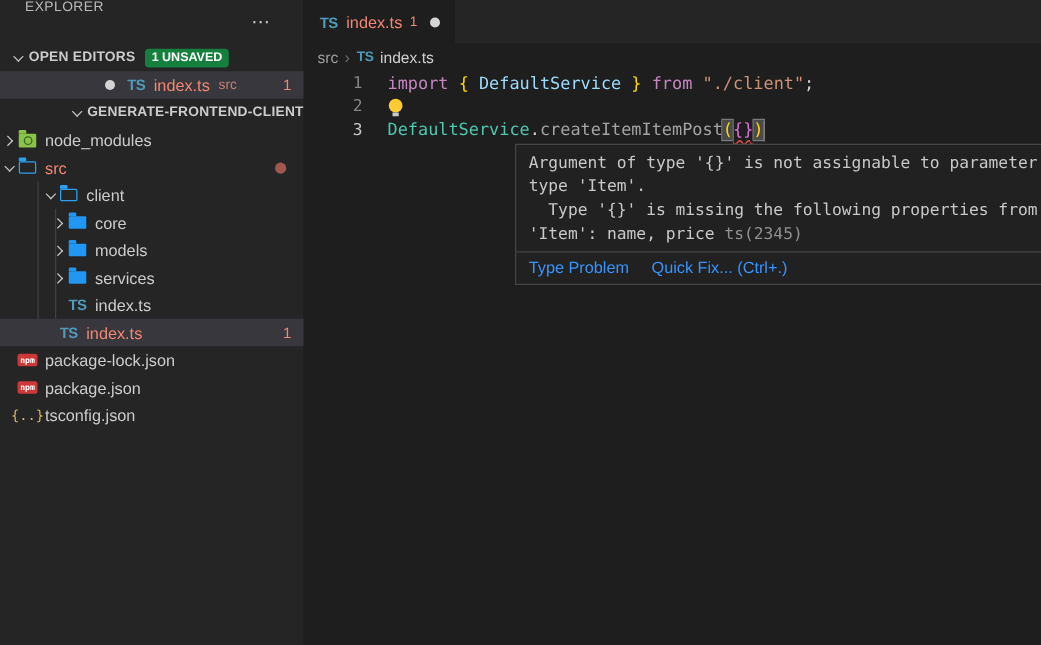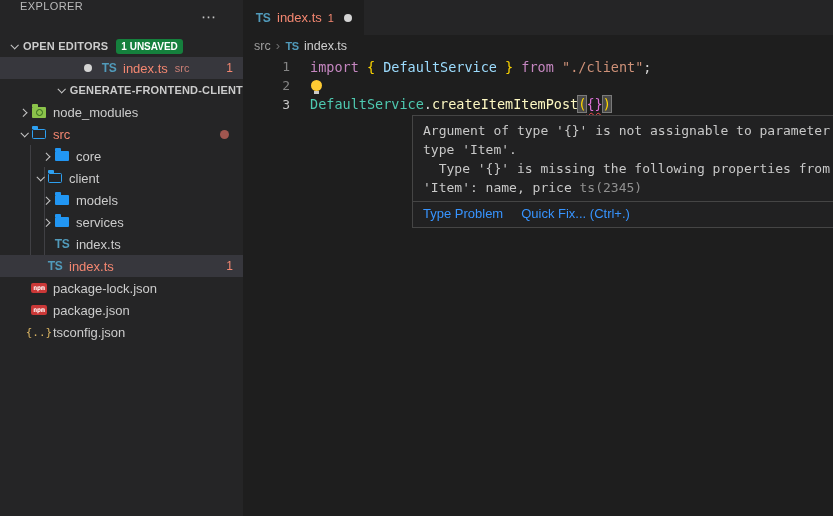--- a/index.html
+++ b/index.html
@@ -39,21 +39,21 @@
   .folder-node { width:14px; height:11px; background:#8bc34a; border-radius:1px; position:relative; }
   .folder-node::before { content:''; position:absolute; top:-3px; left:0; width:6px; height:3px; background:#8bc34a; border-radius:1px 1px 0 0; }
   .folder-node::after { content:''; position:absolute; top:2px; left:4px; width:5px; height:5px; border:1.4px solid #33691e; border-radius:50%; }
   .npm-glyph { background:#cb3837; color:#ffffff; font-size:6.5px; font-weight:bold; padding:2px 2px; border-radius:2px; line-height:1; font-family:"DejaVu Sans Mono", monospace; }
   .config-glyph { color:#d8b362; font-size:11px; font-family:"DejaVu Sans Mono", monospace; }
 
   .err-text { color:#f48771; }
   .desc-text { color:#c97f76; font-size:11px; margin-left:7px; }
   .indent-guide { position:absolute; width:1px; background:#404044; }
 
-  .pad-l1 { padding-left:17px; }
+  .pad-l1 { }
   .pad-l2 { padding-left:33px; }
   .pad-l3 { padding-left:40px; }
   .oe-item { padding-left:84px; }
   .oe-item .dirty-dot { margin-right:9px; }
 
   
   .editor-region { position:absolute; left:243px; top:0; width:590px; height:516px; background:#1e1e1e; }
   .tabbar { position:absolute; left:0; top:0; width:590px; height:35px; background:#252526; display:flex; }
   .tab { height:35px; background:#1e1e1e; display:flex; align-items:center; padding:0 12px; gap:6px; cursor:pointer; }
   .tab-file { color:#f48771; font-size:13px; }
@@ -69,21 +69,21 @@
   .code-row { height:19px; display:flex; align-items:center; }
   .gutter { width:47px; text-align:right; color:#858585; font-size:13px; flex:none; }
   .gutter.active { color:#c6c6c6; }
   .code-content { margin-left:20px; white-space:pre; color:#d4d4d4; }
 
   .tok-kw { color:#c586c0; }
   .tok-brace1 { color:#ffd700; }
   .tok-entity { color:#9cdcfe; }
   .tok-str { color:#ce9178; }
   .tok-class { color:#4ec9b0; }
-  .tok-fn { color:#fef9c3; }
+  .tok-fn { color:#a3a3a3; }
   .tok-paren { color:#ffd700; background:#4a4a4a; outline:1px solid #7a7a7a; }
   .tok-arg { color:#da70d6; text-decoration:underline; text-decoration-style:wavy; text-decoration-color:#f14c4c; text-decoration-thickness:1px; text-underline-offset:3px; }
   .cursor { display:inline-block; width:1.5px; height:16px; background:#dcdcdc; vertical-align:middle; }
 
   .bulb { width:11px; height:11px; border-radius:50%; background:#ffcb33; position:relative; margin-left:1px; cursor:pointer; }
   .bulb::after { content:''; position:absolute; bottom:-3px; left:3px; width:5px; height:3px; background:#c9c9c9; }
 
   
   .hover-widget { position:absolute; left:412px; top:115px; width:470px; background:#212122; border:1px solid #454545; z-index:5; }
   .hover-body { padding:5px 10px 4px 10px; font-family:"DejaVu Sans Mono", monospace; font-size:13px; color:#c8c8c8; }
@@ -147,38 +147,38 @@
         <span class="chev-box">
             <span class="chev down"></span>
           </span>
         <span class="icon-box">
             <span class="folder-open"></span>
           </span>
         <span class="err-text">src</span>
         <span class="mod-dot"></span>
       </div>
 
+      <div class="row pad-l2">
+        <span class="chev-box">
+            <span class="chev down"></span>
+          </span>
+        <span class="icon-box">
+            <span class="folder-open"></span>
+          </span>
+        <span>client</span>
+      </div>
+
       <div class="row pad-l3">
         <span class="chev-box">
             <span class="chev right"></span>
           </span>
         <span class="icon-box">
             <span class="folder-solid"></span>
           </span>
         <span>core</span>
-      </div>
-
-      <div class="row pad-l2">
-        <span class="chev-box">
-            <span class="chev down"></span>
-          </span>
-        <span class="icon-box">
-            <span class="folder-open"></span>
-          </span>
-        <span>client</span>
       </div>
 
       <div class="row pad-l3">
         <span class="chev-box">
             <span class="chev right"></span>
           </span>
         <span class="icon-box">
             <span class="folder-solid"></span>
           </span>
         <span>models</span>

